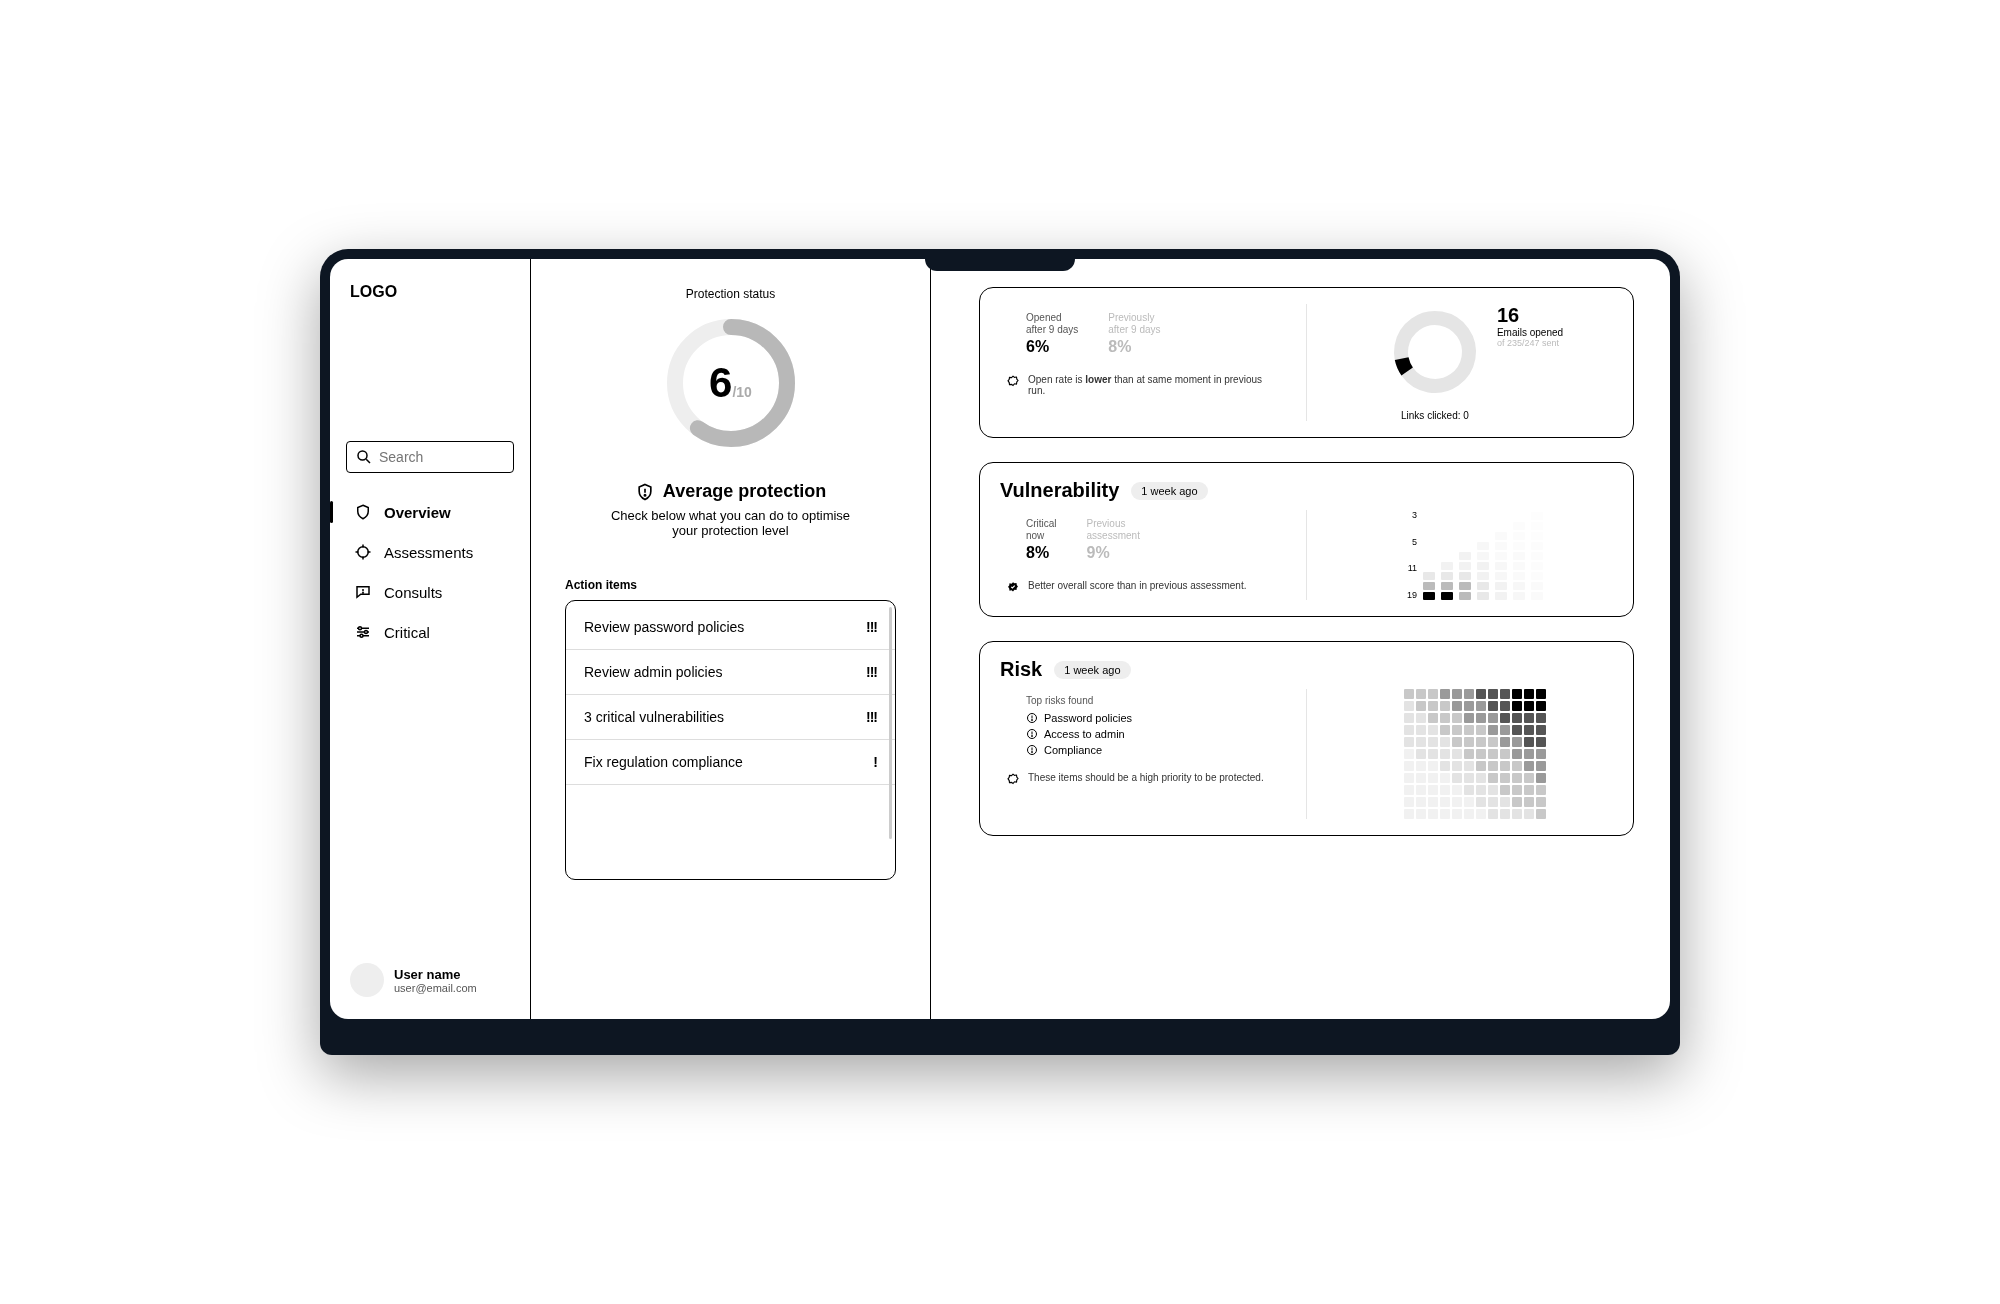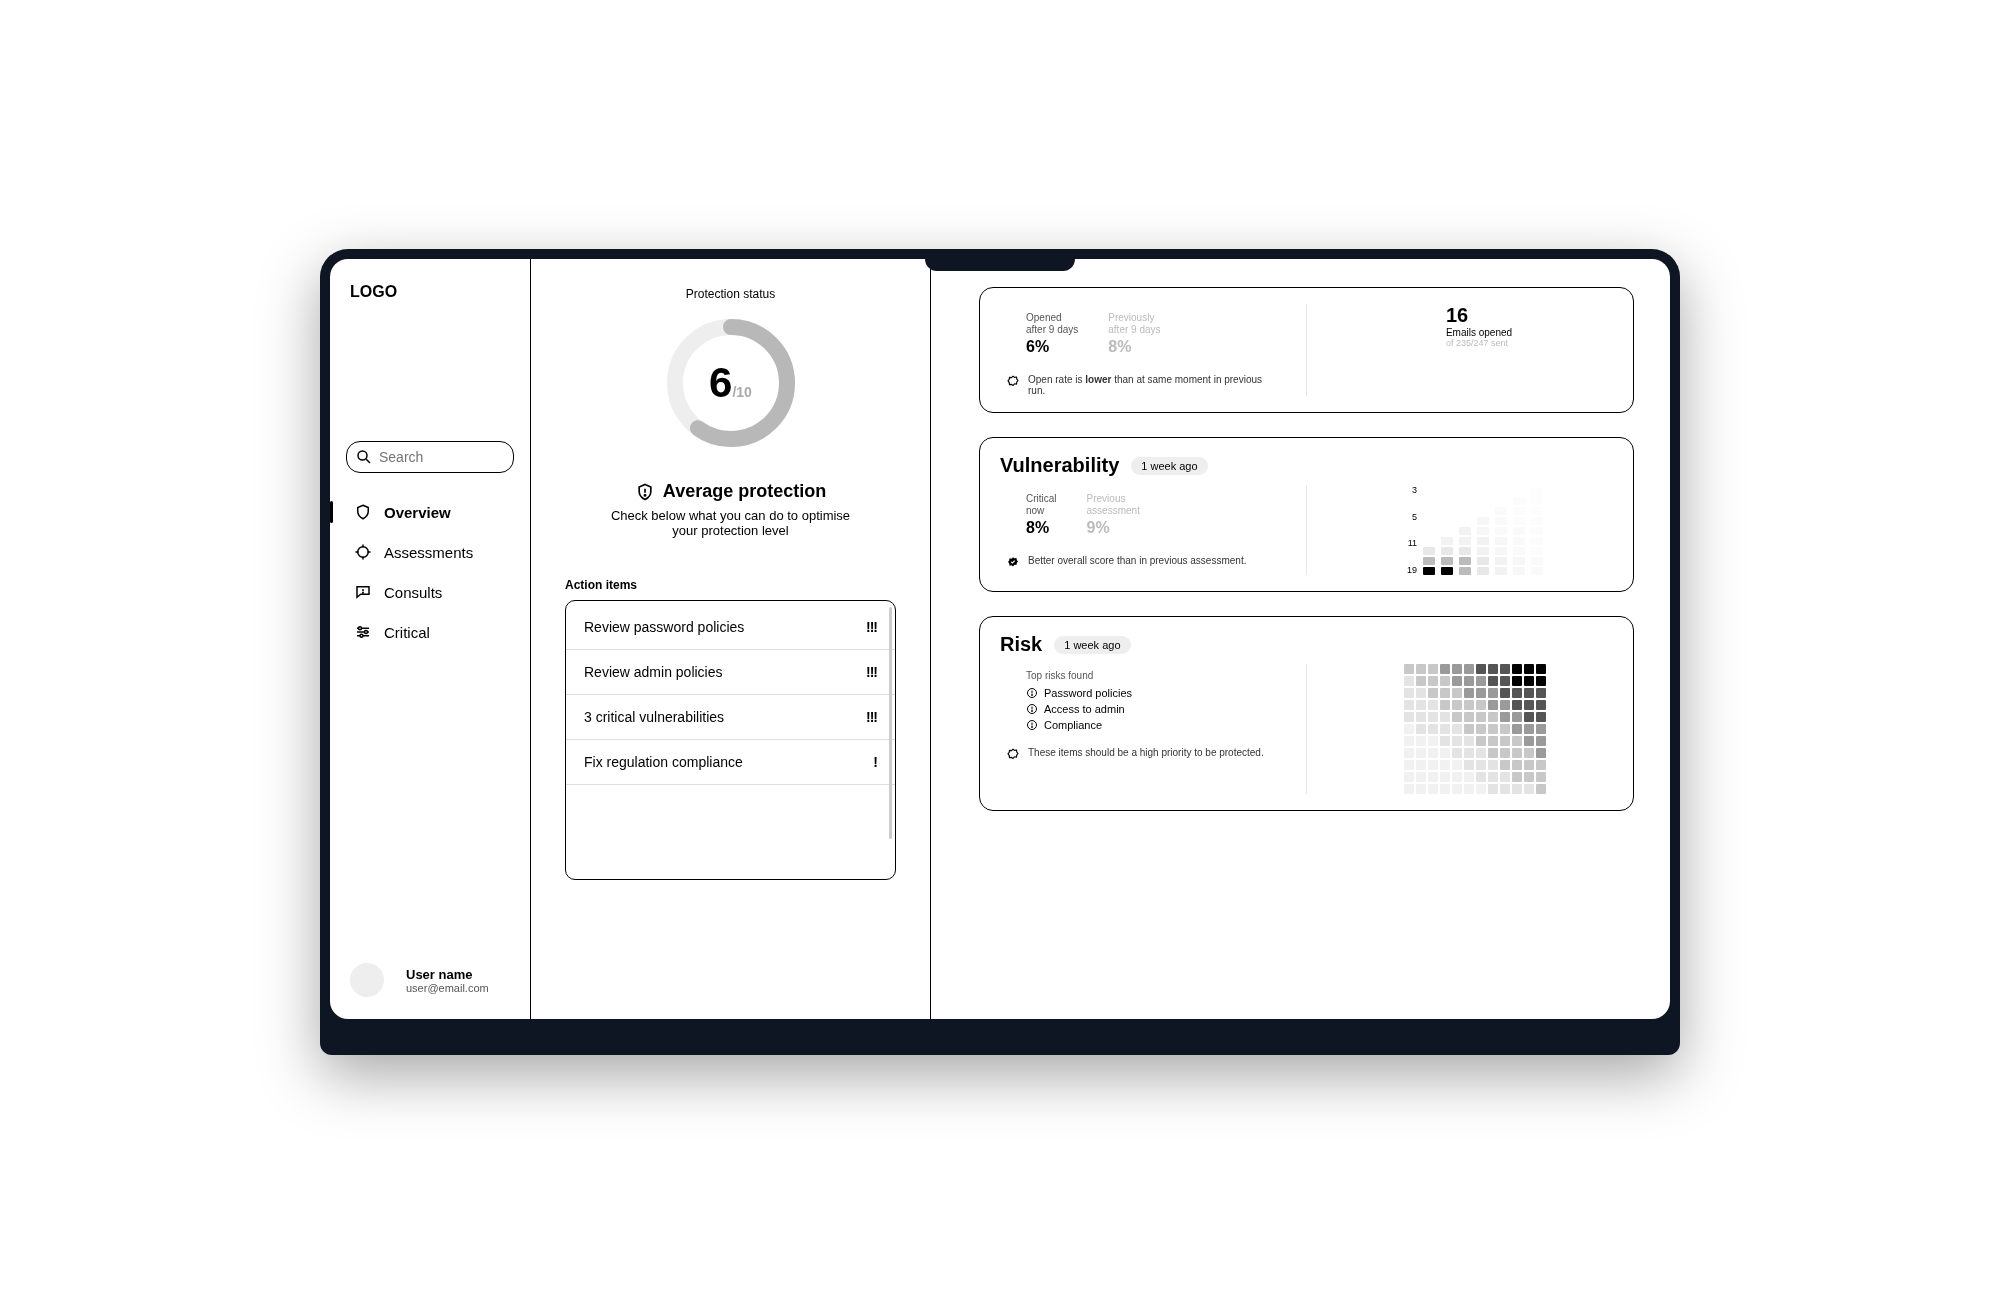--- a/index.html
+++ b/index.html
@@ -47,21 +47,21 @@
   .logo {
     font-weight: 700;
     font-size: 16px;
     margin-bottom: 140px;
     padding-left: 4px;
   }
   .search-box {
     display: flex;
     align-items: center;
     border: 1.5px solid #000;
-    border-radius: 14px;
+    border-radius: 4px;
     padding: 6px 8px;
     margin-bottom: 20px;
     gap: 6px;
   }
   .search-box input {
     border: none;
     outline: none;
     font-size: 14px;
     width: 100%;
   }
@@ -80,21 +80,21 @@
   .nav-item.active::before {
     content: "";
     position: absolute;
     left: -16px; top: 8px; bottom: 8px;
     width: 3px;
     background: #000;
     border-radius: 2px;
   }
   .nav-icon { width: 18px; height: 18px; flex-shrink: 0; }
   .spacer { flex: 1; }
-  .user-block { display: flex; align-items: center; gap: 22px; padding: 6px 4px; }
+  .user-block { display: flex; align-items: center; gap: 10px; padding: 6px 4px; }
   .avatar { width: 34px; height: 34px; border-radius: 50%; background: #eee; }
   .user-text .un { font-weight: 700; font-size: 13px; }
   .user-text .ue { font-size: 11px; color: #555; }
 
   
   .main {
     flex: 1;
     display: flex;
     border-left: 1px solid #000;
   }
@@ -353,20 +353,29 @@
               </div>
               <div class="insight-row">
                 <svg width="14" height="14" viewBox="0 0 24 24" fill="none" stroke="#000" stroke-width="2">
                     <path d="M12 2l2.5 2 3.5-.5.5 3.5 2 2.5-2 2.5-.5 3.5-3.5-.5L12 18l-2.5-2-3.5.5-.5-3.5L3.5 10l2-2.5.5-3.5 3.5.5L12 2z"></path>
                   </svg>
                 <span><span>Open rate is </span><b>lower</b><span> than at same moment in previous run.</span></span>
               </div>
             </div>
             <div class="card-sep"></div>
             <div class="card-right" style="flex-direction:row; gap:6px; align-items:flex-start;">
+              <div style="display:flex; flex-direction:column; align-items:center;">
+                <div class="donut-wrap">
+                  <svg width="96" height="96" viewBox="0 0 96 96">
+                    <circle cx="48" cy="48" r="34" stroke="#e5e5e5" stroke-width="14" fill="none"></circle>
+                    <circle cx="48" cy="48" r="34" stroke="#000" stroke-width="14" fill="none" stroke-dasharray="214" stroke-dashoffset="200"></circle>
+                  </svg>
+                </div>
+                <div class="links-clicked">Links clicked: 0</div>
+              </div>
               <div class="phish-stats">
                 <div class="pn">16</div>
                 <div class="pl">Emails opened</div>
                 <div class="ps">of 235/247 sent</div>
               </div>
             </div>
           </div>
         </div>
 
         <div class="card">

